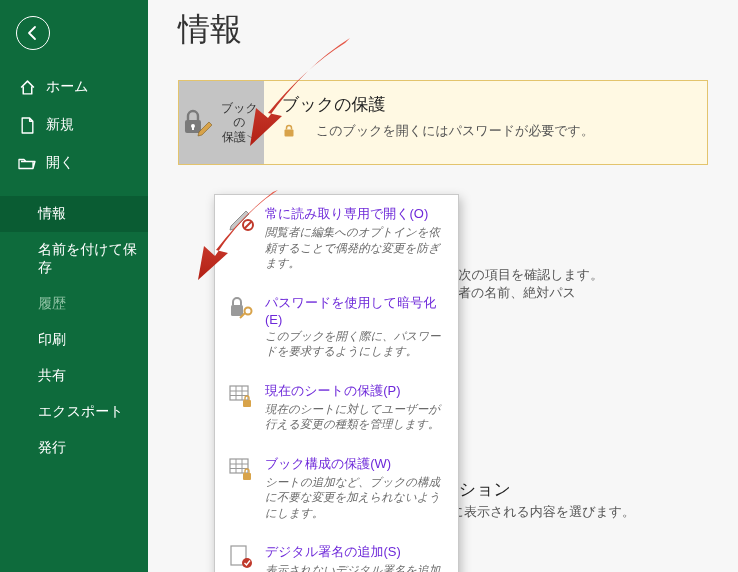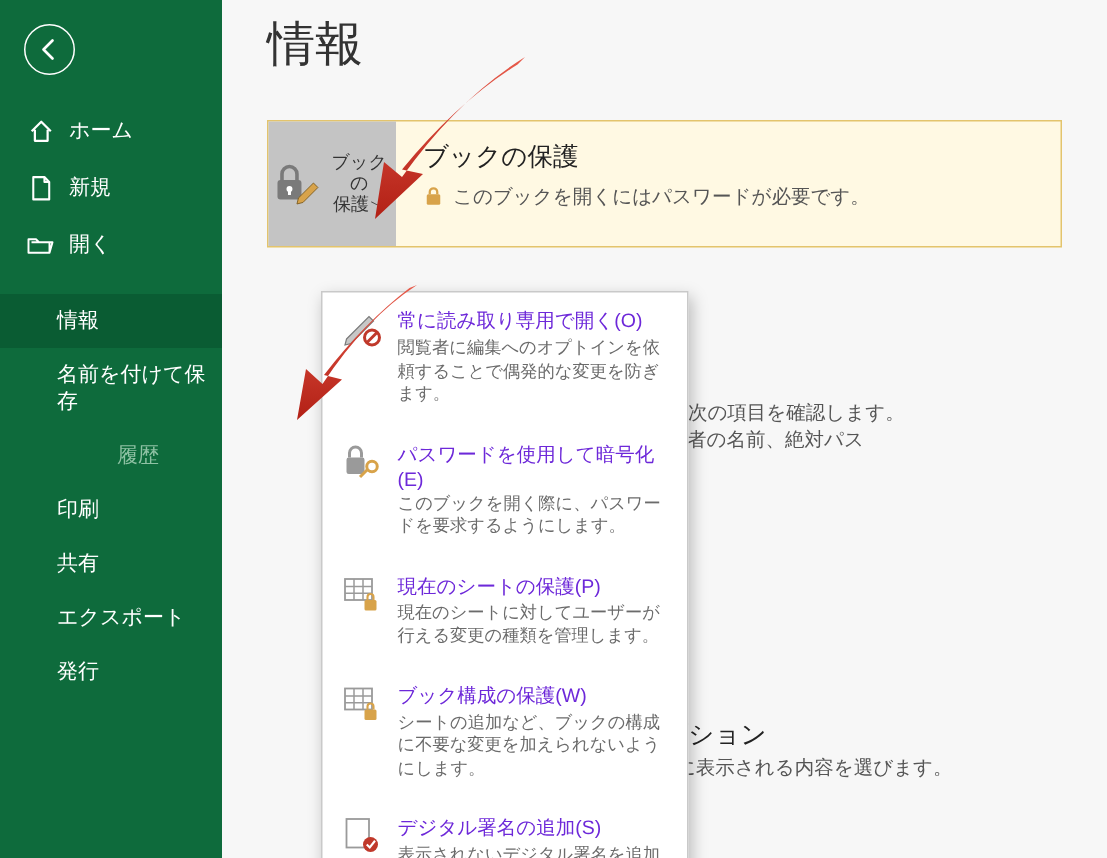--- a/index.html
+++ b/index.html
@@ -40,21 +40,21 @@
   }
   .nav-item .ico { width: 18px; height: 18px; display:flex; align-items:center; justify-content:center; }
   .nav-sep { height: 14px; }
   .nav-sub {
     padding: 9px 0 9px 38px;
     font-size: 14px;
     color: #fff;
     cursor: pointer;
   }
   .nav-sub.active { background: #0a5c33; }
-  .nav-sub.disabled { color: #8fc2a4; cursor: default; margin-left: 40px; }
+  .nav-sub.disabled { color: #8fc2a4; cursor: default; }
   .main {
     flex: 1;
     background: #f7f7f7;
     padding: 8px 30px 0 30px;
     position: relative;
   }
   .page-title { font-size: 32px; font-weight: 400; color: #333; margin-bottom: 28px; }
   .info-card {
     display: flex;
     border: 1px solid #e3c46d;
@@ -68,40 +68,40 @@
     font-size: 12px;
     color: #333;
     gap: 2px;
     cursor: pointer;
     position: relative;
   }
   .protect-btn .lbl { text-align:center; line-height:1.2; }
   .protect-btn .cv { font-size:10px; margin-left:1px; }
   .info-card .card-body { padding: 12px 18px; }
   .card-title { font-size: 17px; color: #222; margin-bottom: 6px; }
-  .card-msg { font-size: 13px; color: #555; display:flex; align-items:center; gap:6px;}
+  .card-msg { font-size: 13px; color: #555; display:flex; align-items:center; gap:20px;}
   .lock-small { width:14px; height:14px; }
   .dropdown {
     position: absolute;
     left: 214px; top: 194px;
     width: 245px;
     background: #fff;
     border: 1px solid #c9c9c9;
     box-shadow: 2px 4px 10px rgba(0,0,0,0.25);
     z-index: 5;
   }
   .dd-item {
     display: flex; gap: 10px;
     padding: 10px 12px 12px 12px;
     cursor: pointer;
   }
   .dd-ico { width: 28px; height: 28px; flex-shrink:0; display:flex; align-items:center; justify-content:center;}
   .dd-txt { flex:1; }
   .dd-title { font-size: 13px; color: #6d28d9; margin-bottom:2px; }
-  .dd-desc { font-size: 11.5px; color: #6b6b6b; line-height: 1.35; }
+  .dd-desc { font-size: 11.5px; color: #6b6b6b; line-height: 1.35; font-style: italic; }
   .bg-block {
     position: absolute;
     left: 182px;
     font-size: 13px; color: #555;
     z-index: 1;
   }
   .bg1 { top: 266px; }
   .bg2 { top: 284px; }
   .bg3 { top: 388px; }
   .bg4 { top: 478px; }

